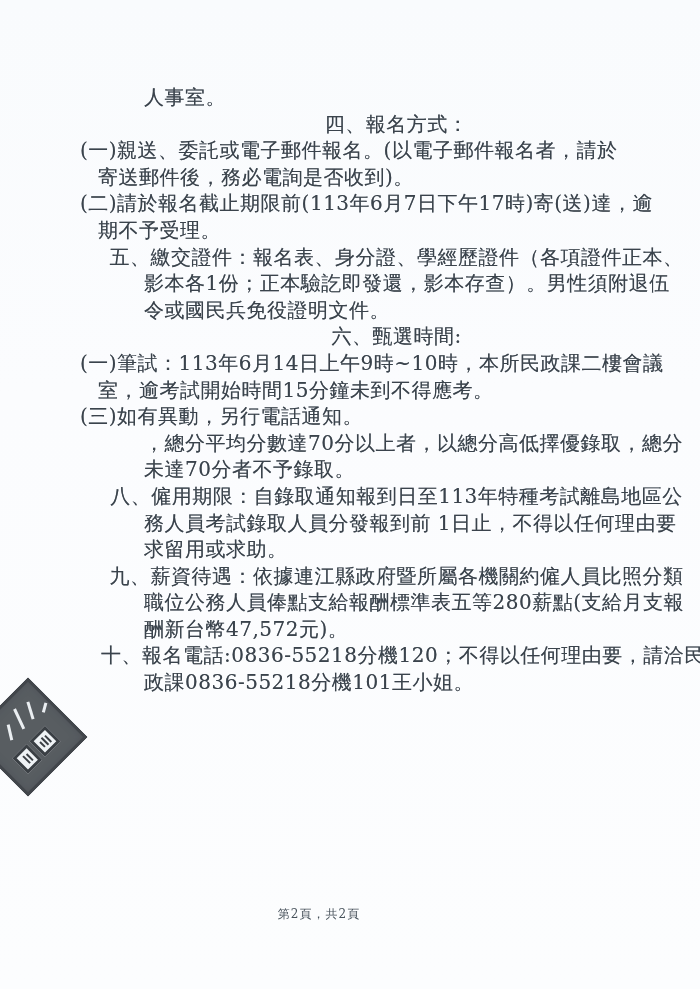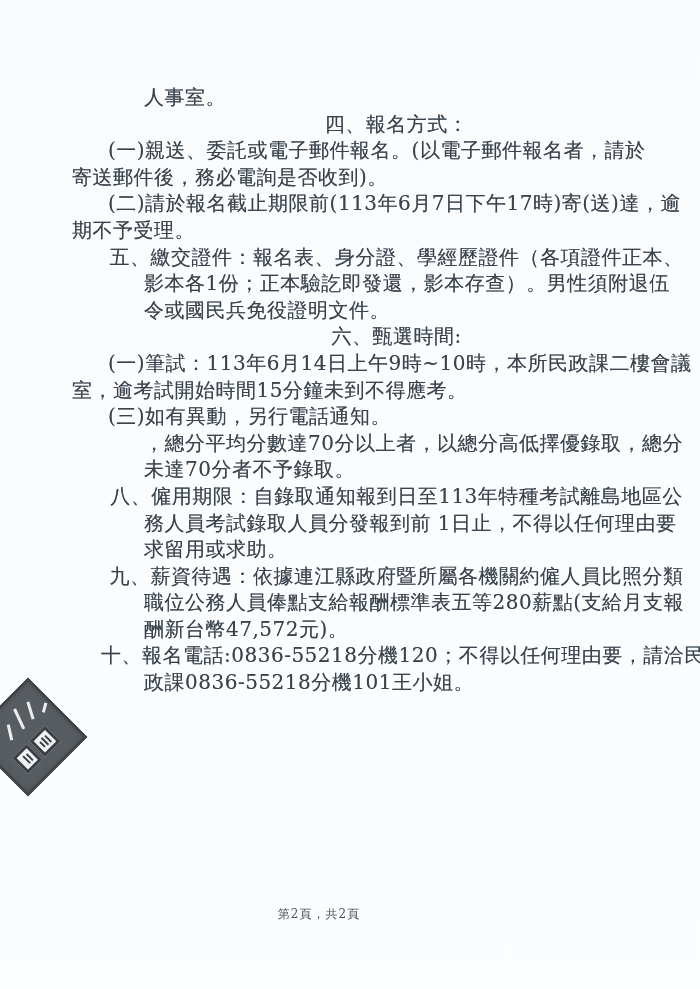--- a/index.html
+++ b/index.html
@@ -20,22 +20,22 @@
     color:#3a434c;
     font-size:20px;
     letter-spacing:0.5px;
     text-shadow:0 0 0.6px rgba(58,67,76,.55);
   }
   .line{
     height:26.6px;line-height:26.6px;
     white-space:nowrap;
   }
   .line.item {padding-left:101px;text-align:center;}
-  .line.sub  {padding-left:108px;}
-  .line.sub2 {padding-left:72px;}
+  .line.sub  {padding-left:80px;}
+  .line.sub2 {padding-left:98px;}
   .line.body {padding-left:144px;}
   
   .signature{
     position:absolute;left:0;top:770px;width:700px;height:150px;
   }
   
   .footer{
     position:absolute;left:0;right:62px;top:906px;
     text-align:center;
     font-size:12px;color:#46515a;

